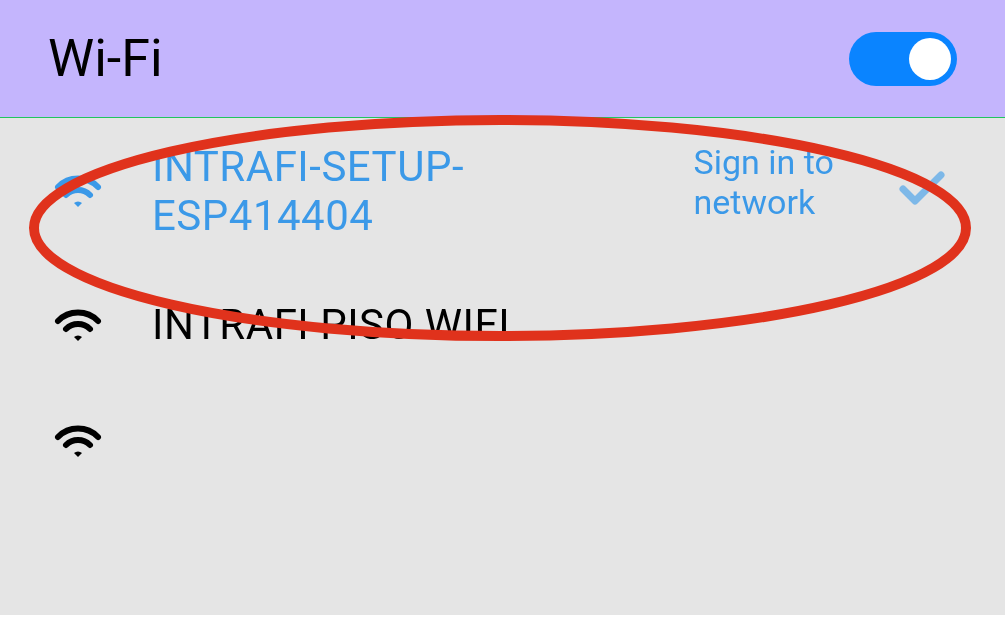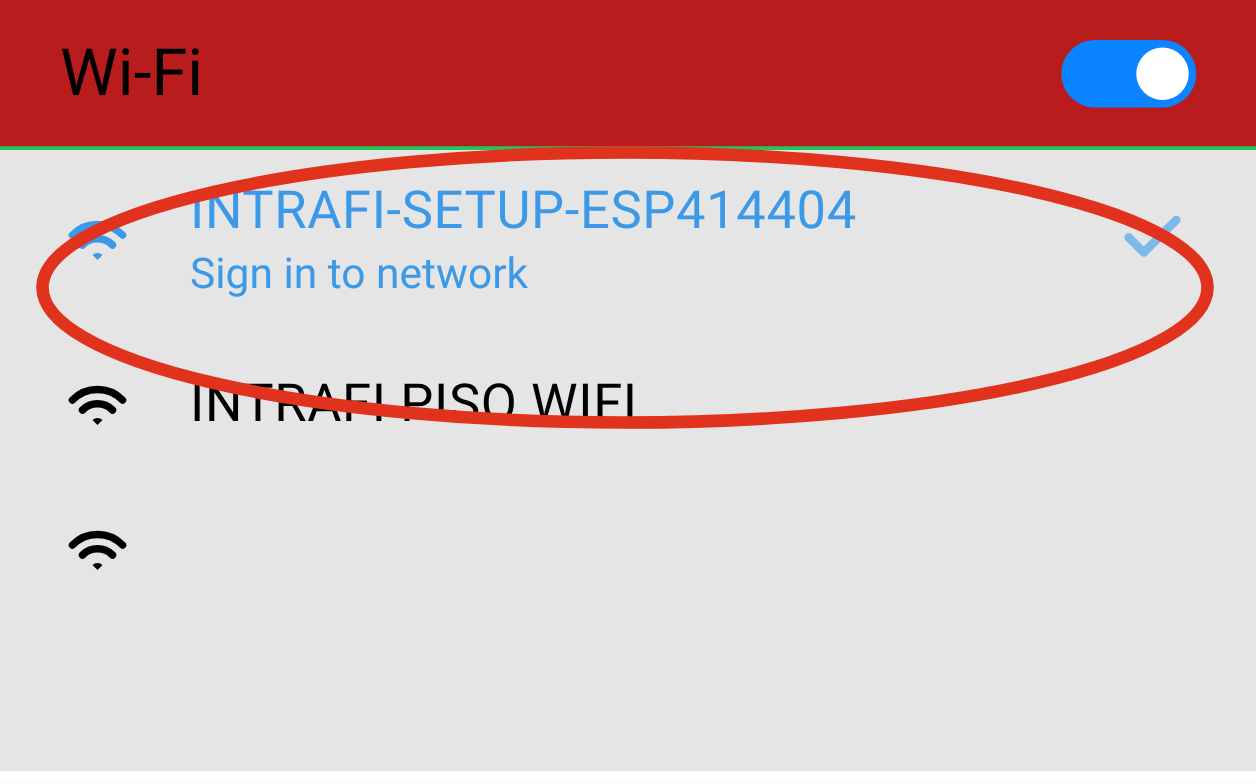--- a/index.html
+++ b/index.html
@@ -12,22 +12,22 @@
       background: #fff;
       width: 1005px;
       height: 627px;
       overflow: hidden;
     }
     .header {
       display: flex;
       justify-content: space-between;
       align-items: center;
       padding: 28px 48px 28px 48px;
-      background: #b91c1c;
-      border-bottom: 3px solid #22c55e;
+      background: #c4b5fd;
+      border-bottom: 1px solid #22c55e;
     }
     .header-title {
       font-size: 52px;
       font-weight: 400;
       color: #000;
     }
     .toggle {
       width: 108px;
       height: 54px;
       background: #0a84ff;
@@ -68,22 +68,22 @@
       width: 52px;
       height: 40px;
       display: flex;
       align-items: center;
       justify-content: center;
       flex-shrink: 0;
     }
     .network-text {
       flex: 1;
       display: flex;
-      flex-direction: column;
-      gap: 6px;
+      flex-direction: row;
+      gap: 22px;
     }
     .network-name {
       font-size: 42px;
       font-weight: 400;
       color: #000;
       letter-spacing: 0.5px;
     }
     .network-status {
       font-size: 34px;
       font-weight: 400;

